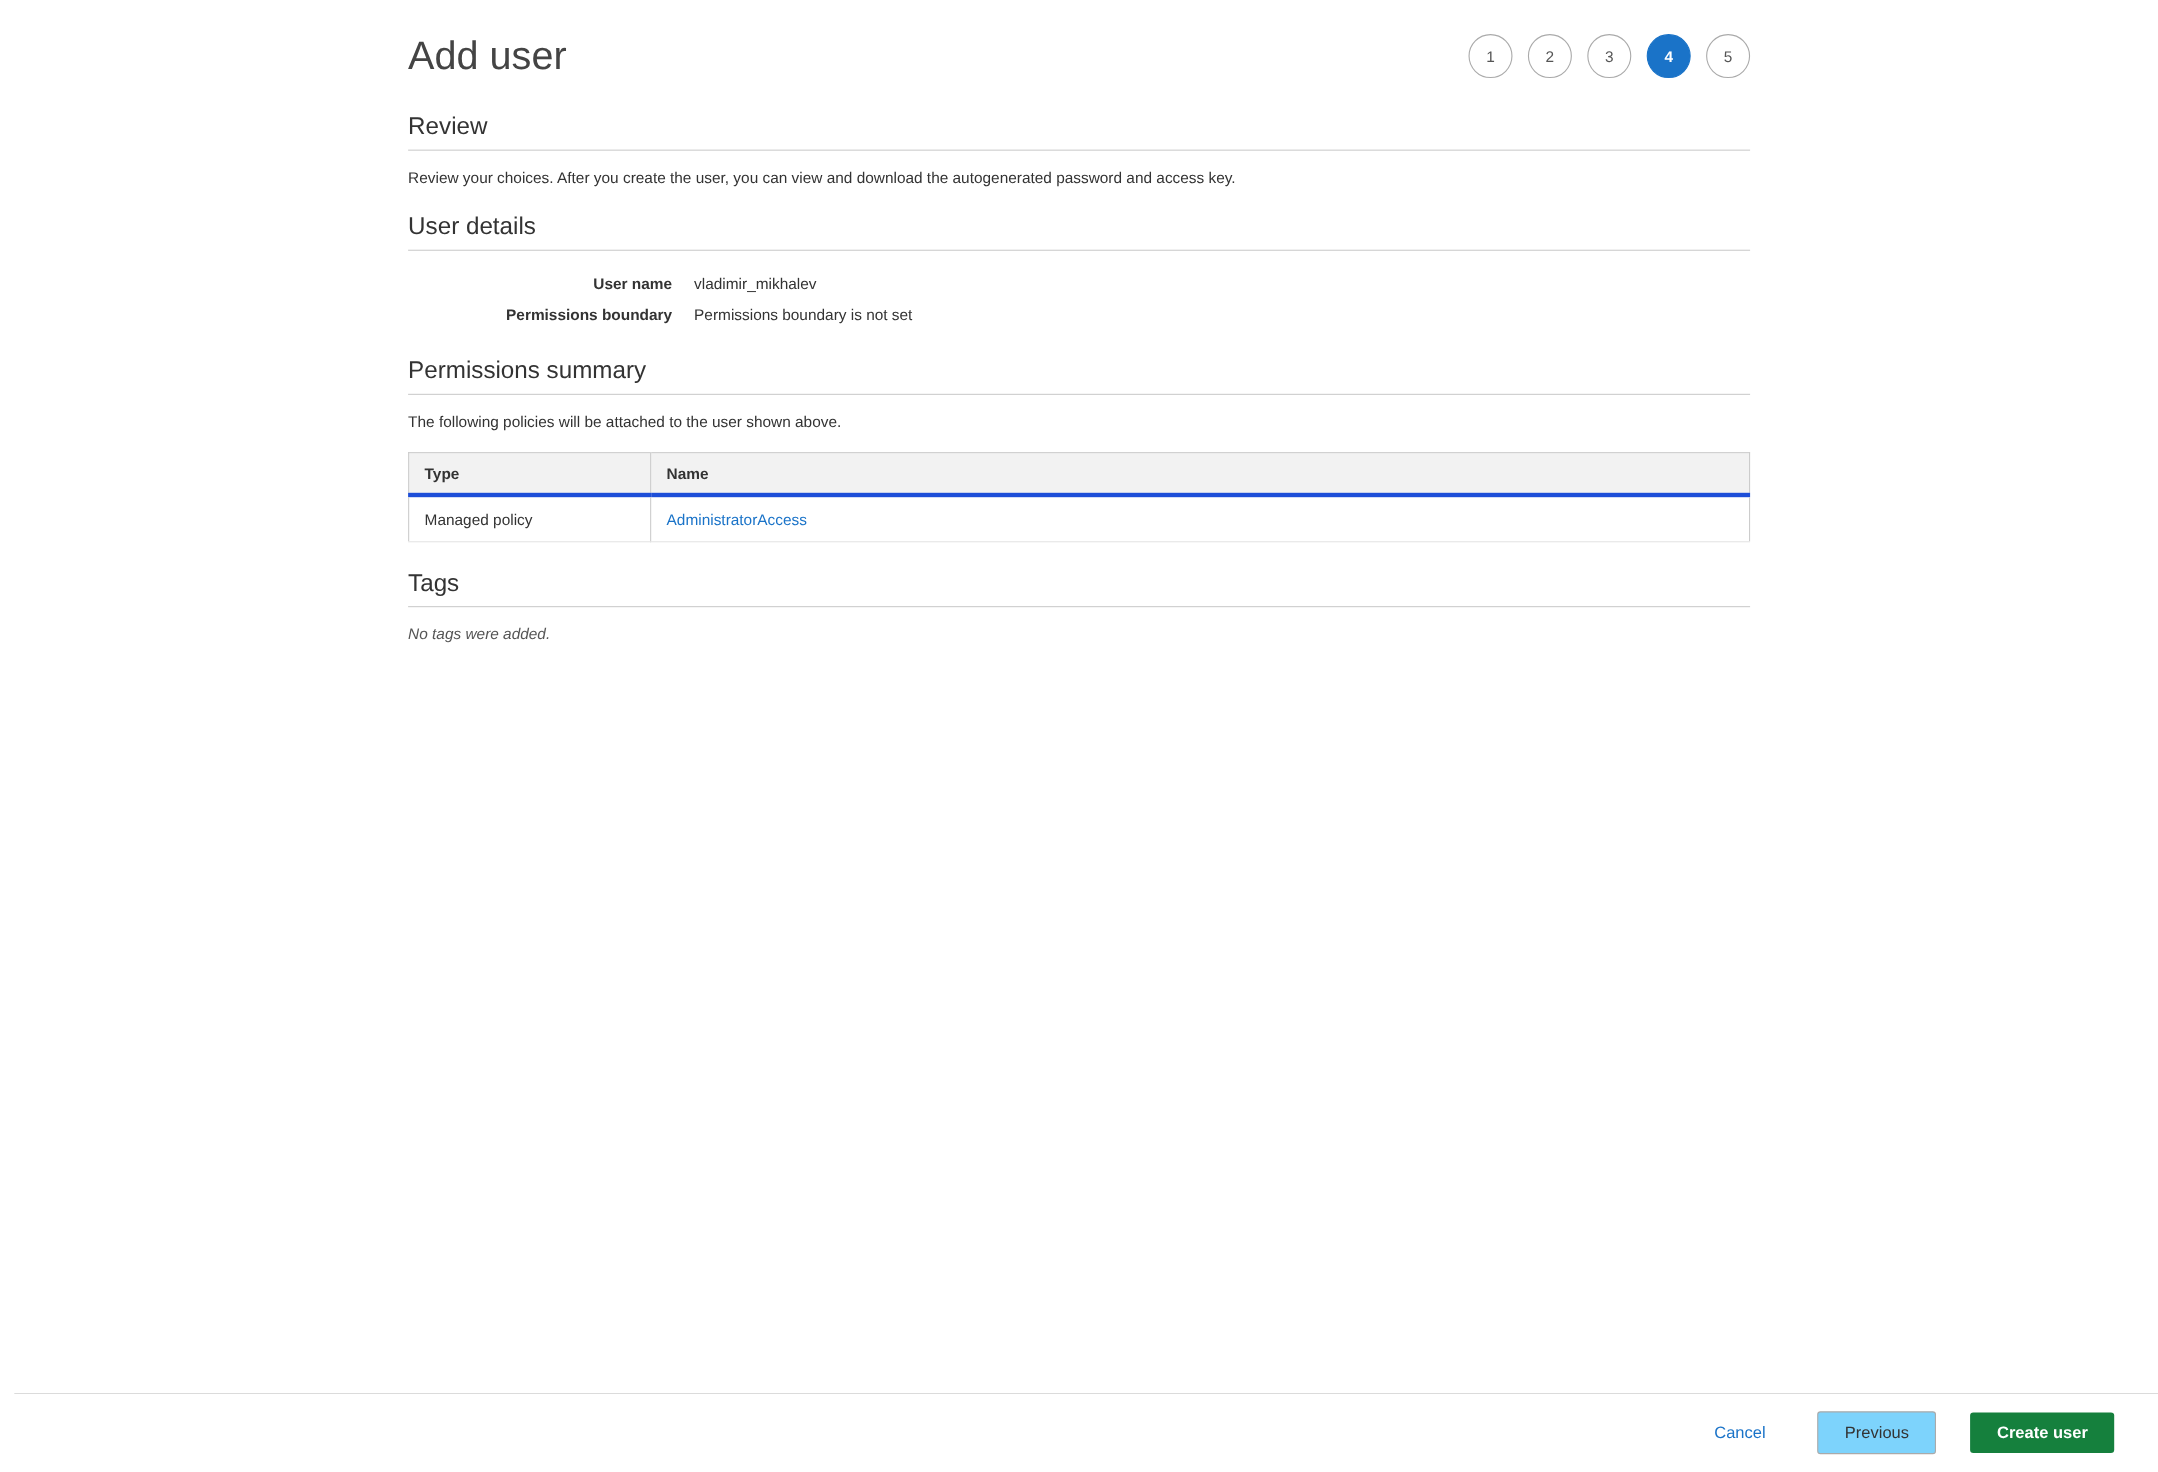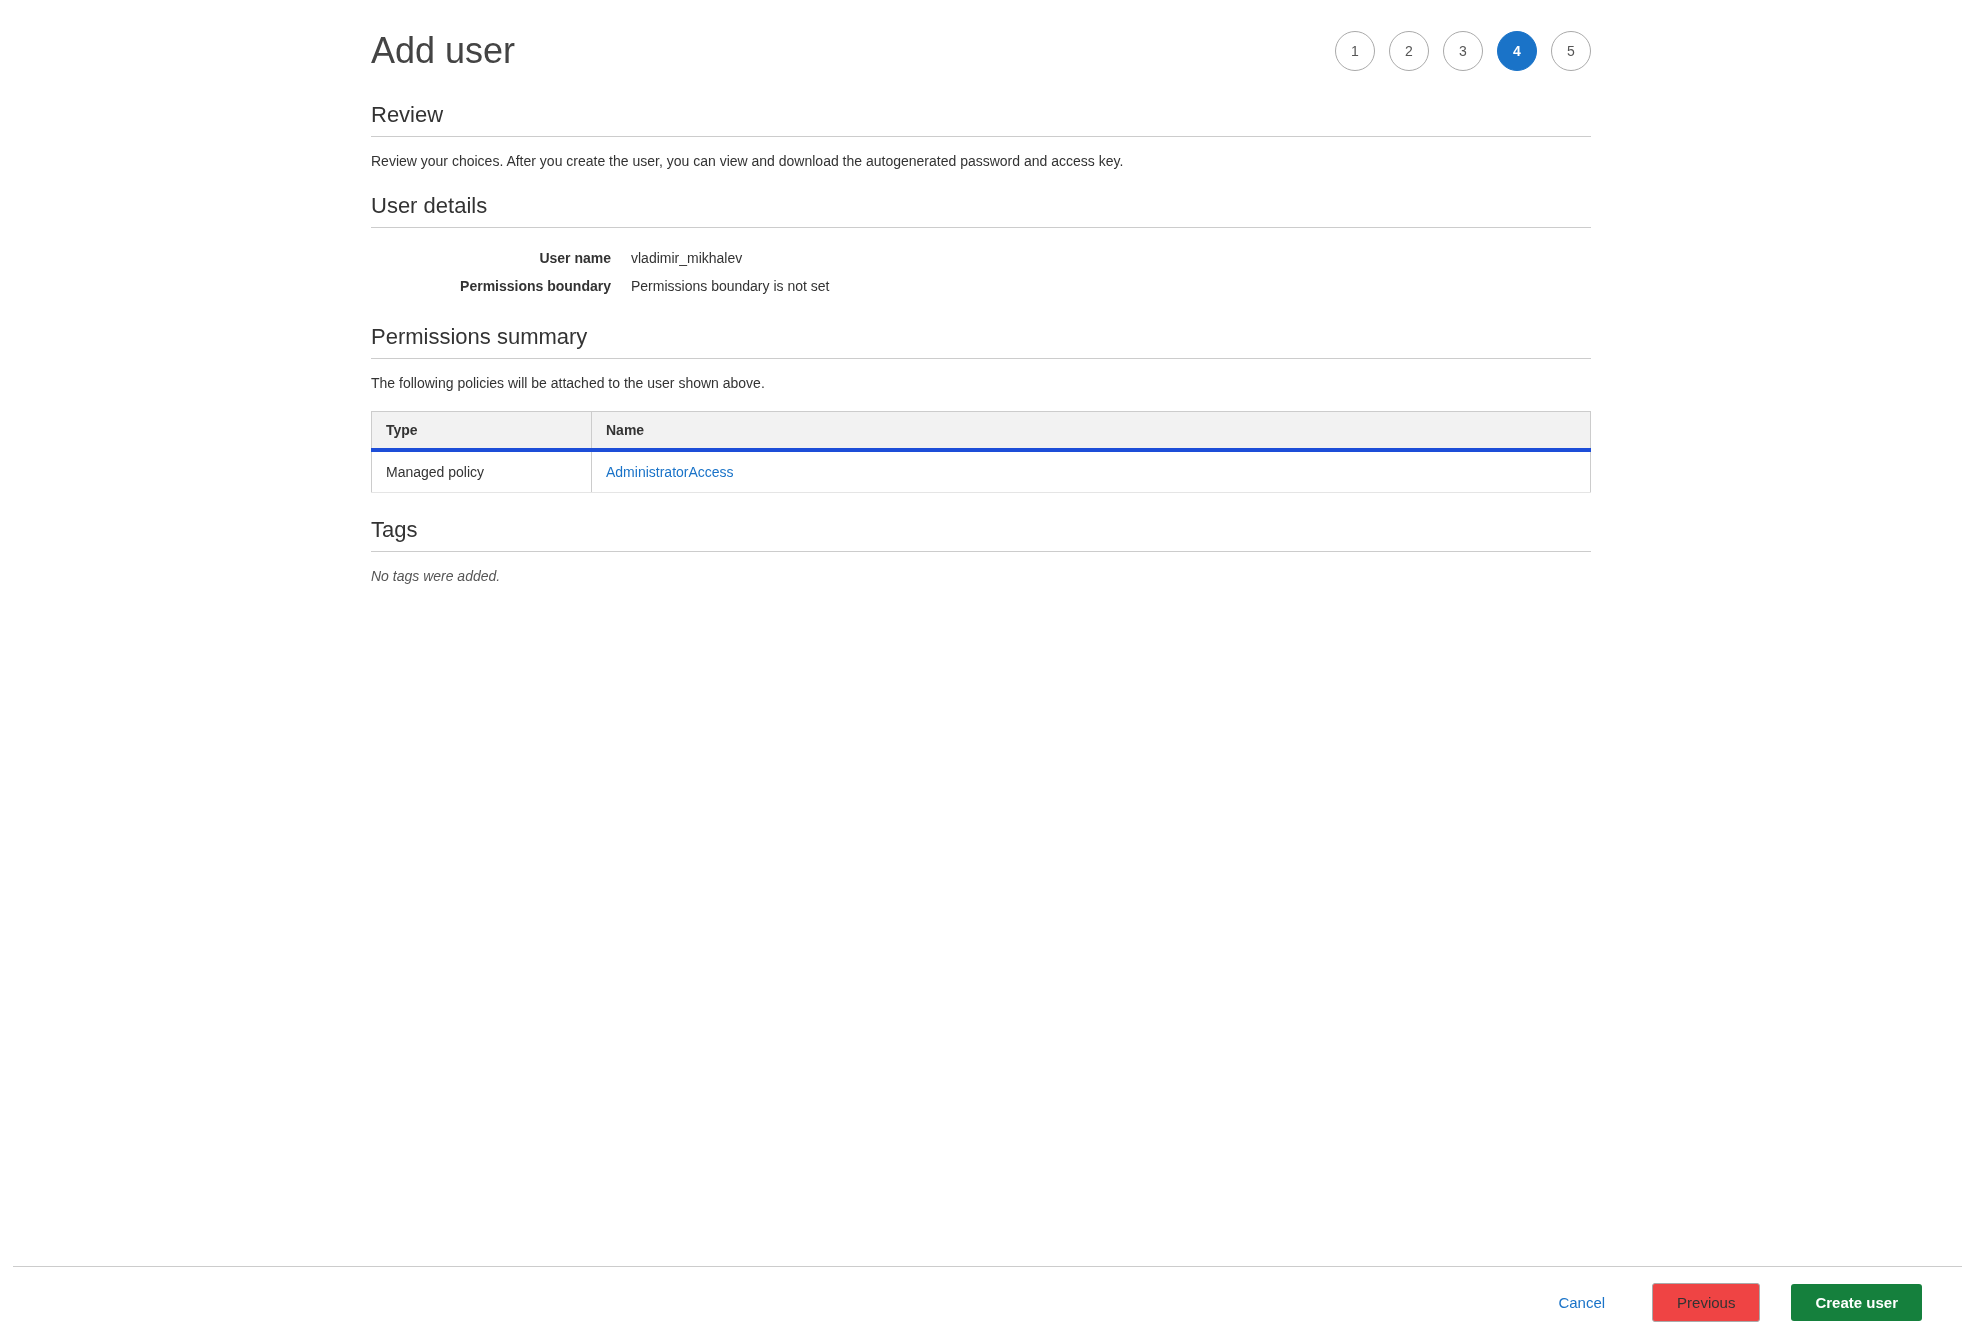--- a/index.html
+++ b/index.html
@@ -168,21 +168,21 @@
       background: none;
       border: none;
       color: #1a73c8;
       font-size: 15px;
       cursor: pointer;
       padding: 8px 16px;
       font-weight: 500;
     }
 
     .btn-previous {
-      background: #ef4444;
+      background: #7dd3fc;
       border: 1px solid #aaa;
       color: #333;
       font-size: 15px;
       cursor: pointer;
       padding: 10px 24px;
       border-radius: 3px;
       font-weight: 500;
     }
 
     .btn-create {

